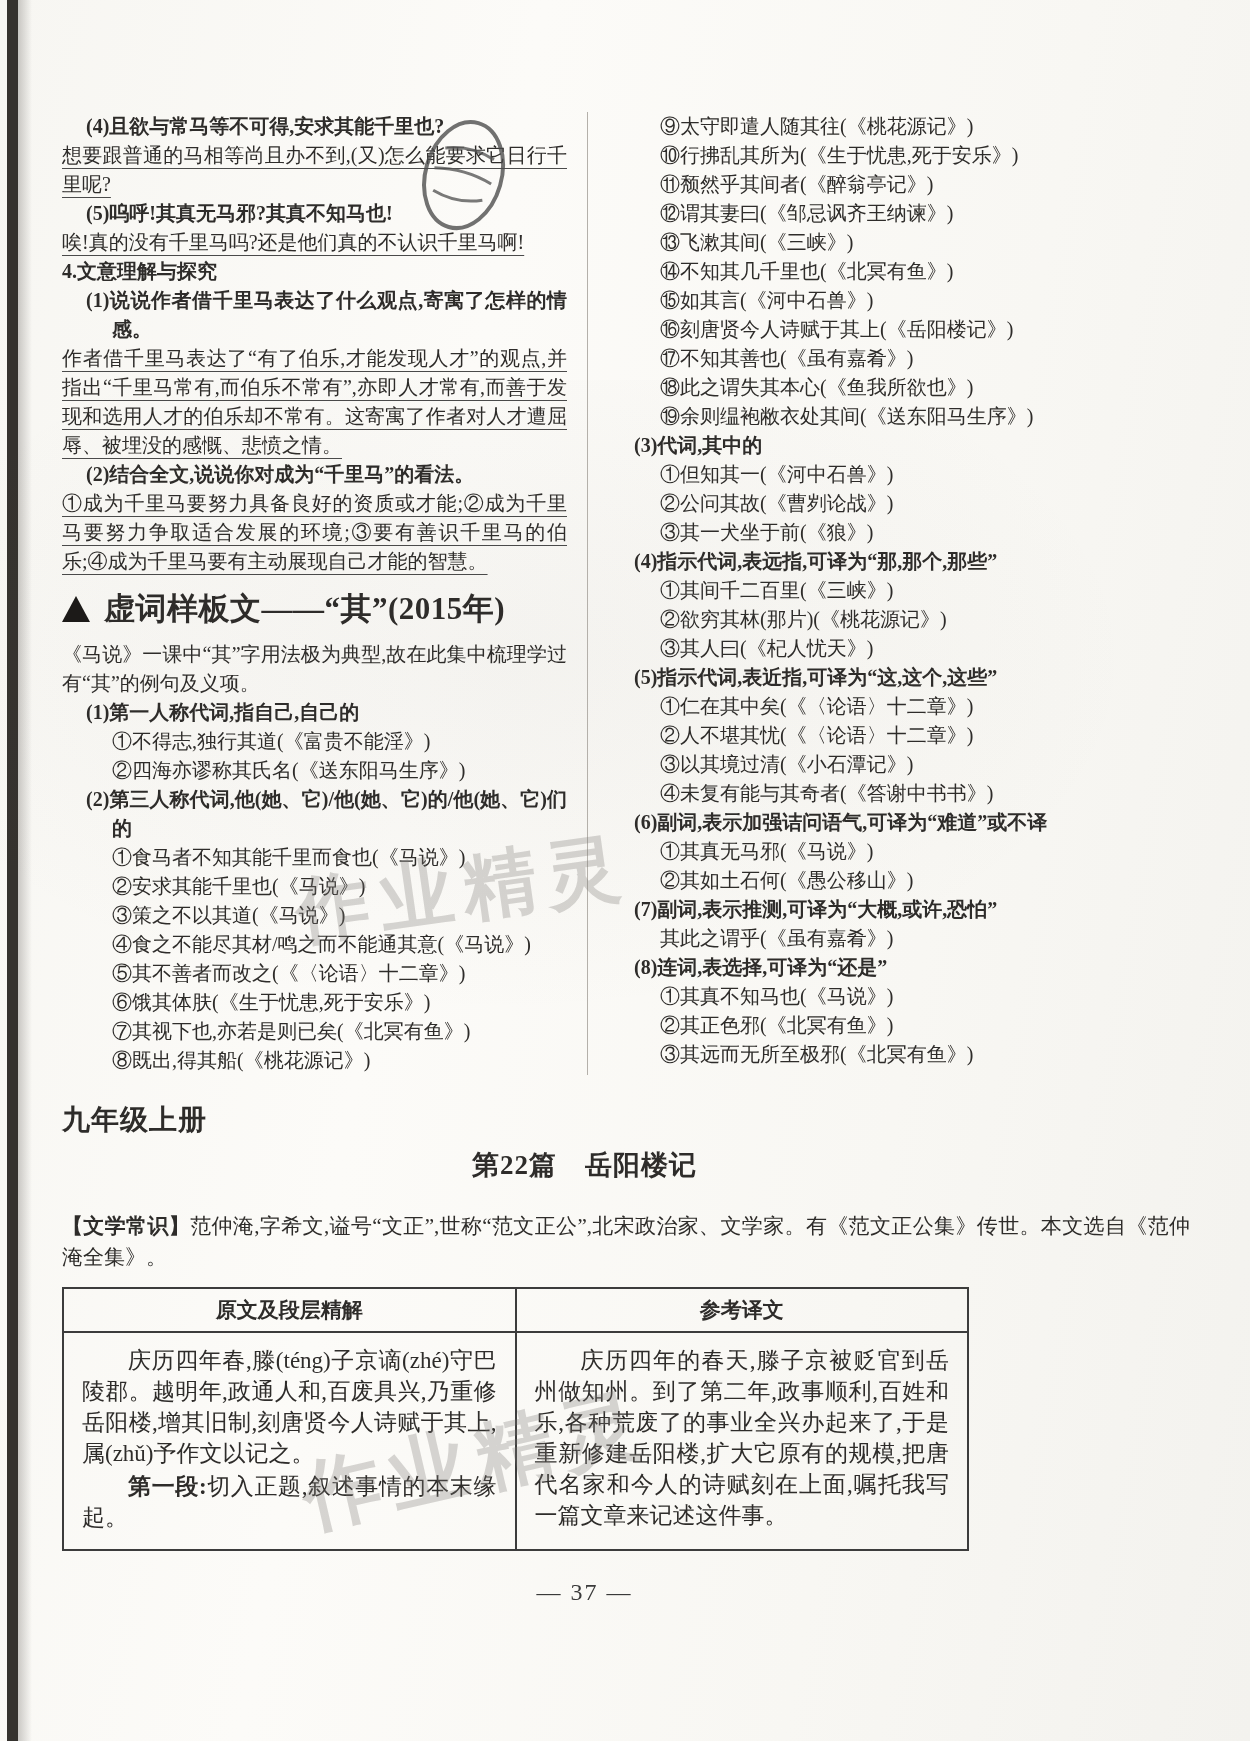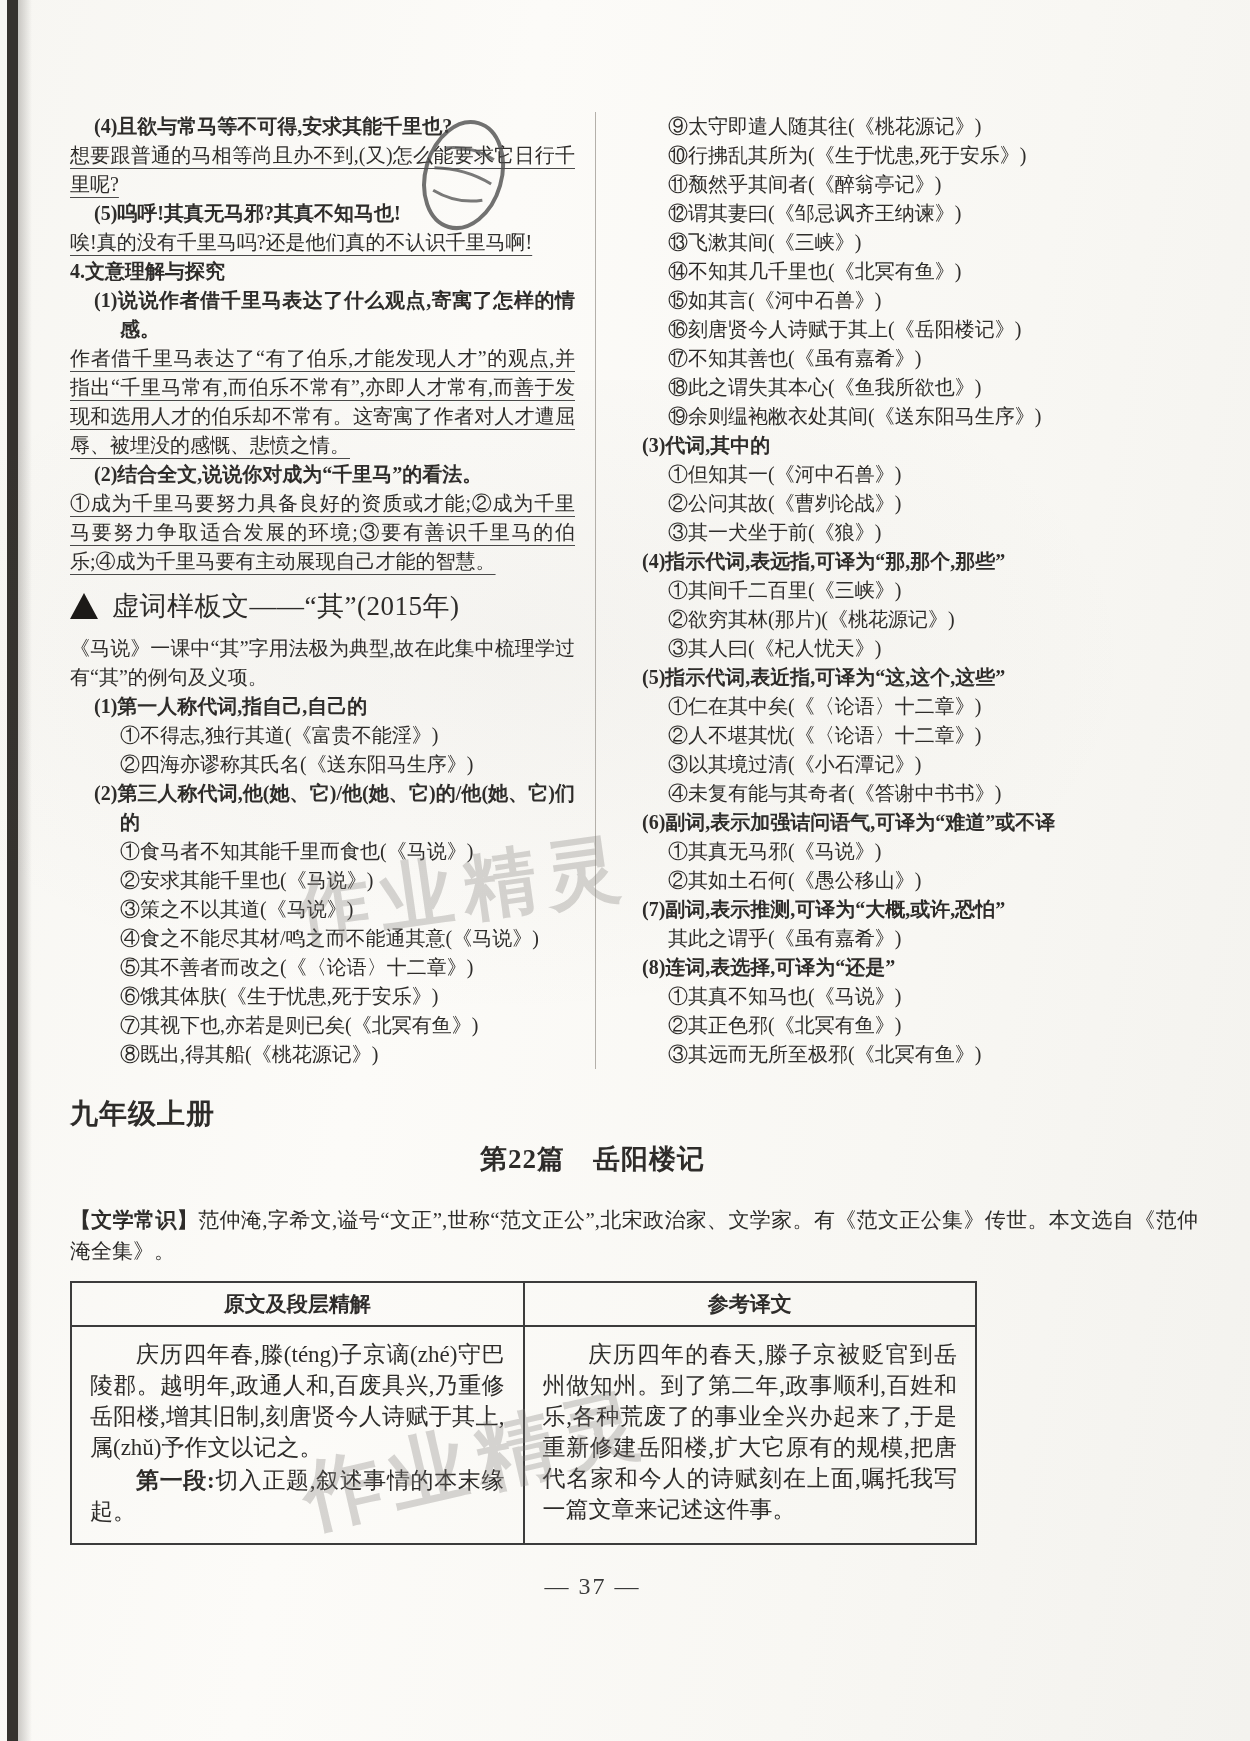--- a/index.html
+++ b/index.html
@@ -8,37 +8,37 @@
     background:linear-gradient(100deg,#f7f6f2 0%, #fcfbf8 35%, #f8f7f3 70%, #f3f2ee 100%);
     font-family:"Liberation Serif","DejaVu Serif",serif;
     color:#2e2c2a;
   }
   .scan-strip { position:absolute; left:7px; top:0; width:11px; height:100%; background:#35322e; }
   .scan-strip-shadow { position:absolute; left:18px; top:0; width:14px; height:100%;
     background:linear-gradient(90deg, rgba(60,55,50,.25), rgba(60,55,50,0)); }
   .scan-blotch { position:absolute; left:0; top:380px; width:1250px; height:700px; pointer-events:none;
     background:radial-gradient(ellipse at 40% 40%, rgba(120,115,105,.06), rgba(120,115,105,0) 60%); }
 
-  .content { position:absolute; left:70px; top:112px; width:1128px; }
+  .content { position:absolute; left:62px; top:112px; width:1128px; }
 
   .columns { display:flex; align-items:stretch; }
   .col-left { width:505px; }
   .col-divider { width:1px; background:#b4b0aa; margin-left:20px; margin-right:22px; }
   .col-right { width:470px; }
 
   .para { font-size:20px; line-height:29px; text-align:justify; margin:0; }
   .para.b { font-weight:bold; }
   .para.q { font-weight:bold; }
   .para.u { text-decoration:underline; text-underline-offset:6px;
             text-decoration-thickness:1.2px; text-decoration-color:#4a4a4a; }
   .para.i1 { padding-left:50px; text-indent:-26px; }
   .para.i2 { padding-left:50px; }
 
   .subhead { display:flex; align-items:center; gap:12px; margin:12px 0 10px; }
-  .subhead .txt { font-size:27px; font-weight:normal; letter-spacing:.5px; }
+  .subhead .txt { font-size:31px; font-weight:bold; letter-spacing:.5px; }
   .tri-icon { flex:0 0 auto; }
 
   .grade-head { margin-top:26px; font-size:28px; font-weight:bold; letter-spacing:1px; }
   .center-w { width:1045px; text-align:center; }
   .piece-title { margin-top:8px; font-size:27px; font-weight:bold; letter-spacing:1px; }
 
   .lit-note { margin-top:28px; font-size:21px; line-height:31px; text-align:justify; }
   .lit-note .lbl { font-weight:bold; }
 
   table.analysis { margin-top:14px; width:907px; border-collapse:collapse; table-layout:fixed; }

